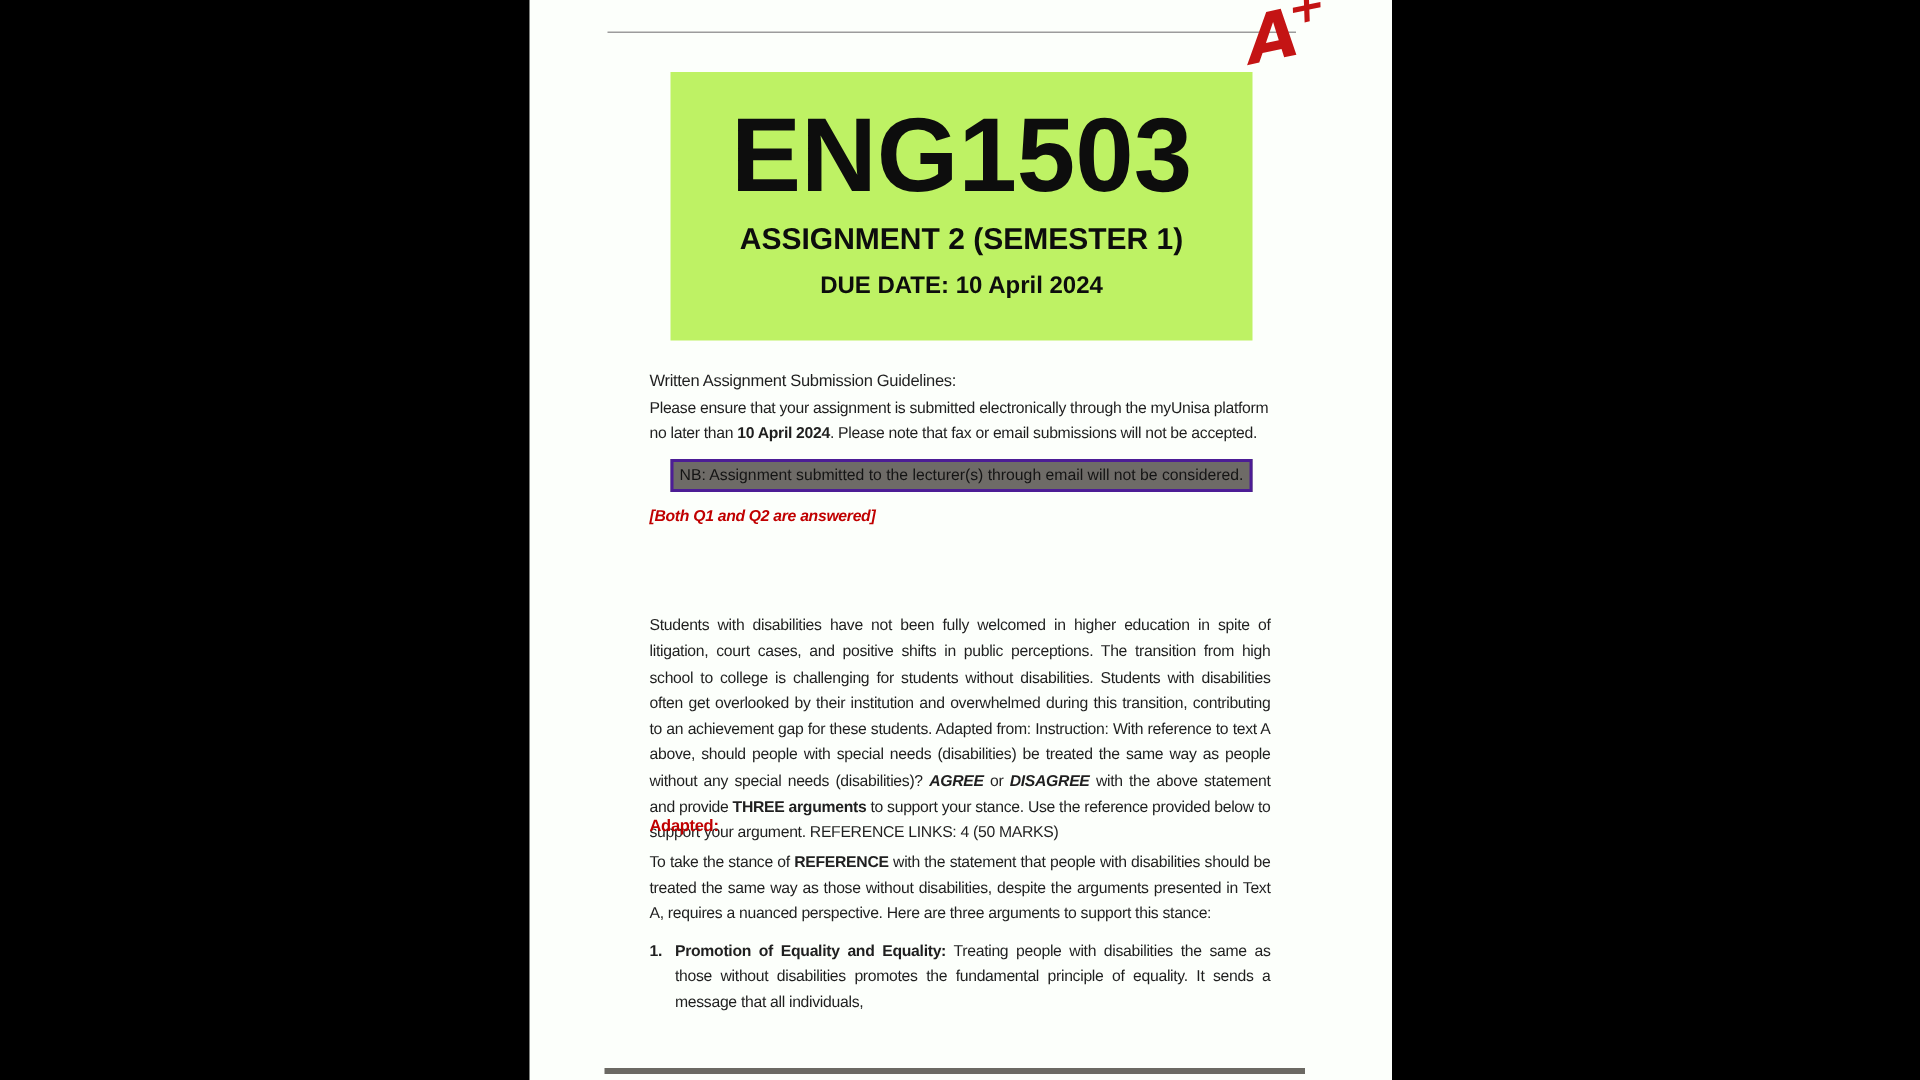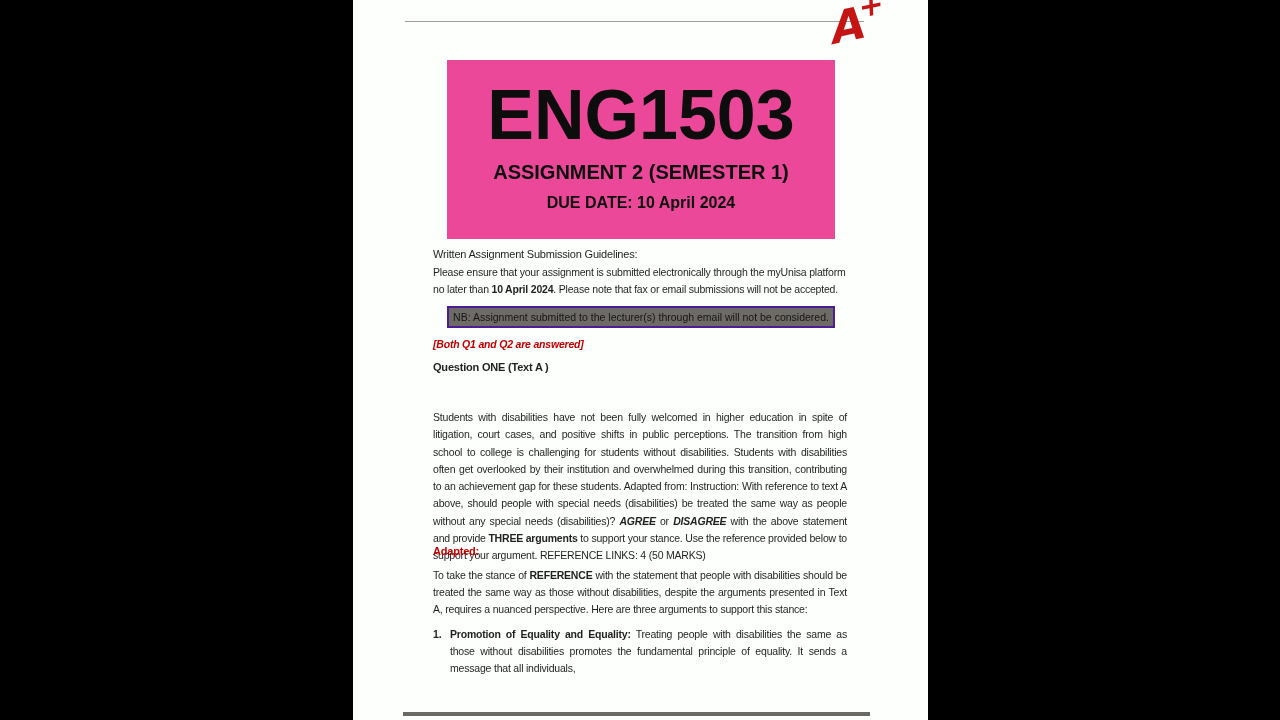--- a/index.html
+++ b/index.html
@@ -48,24 +48,23 @@
     display: inline-block;
     font-size: 30px; line-height: 1;
     position: relative; top: -20px; left: -3px;
     transform: skewX(-10deg);
   }
   
   .header-box {
     position: absolute;
     left: 94px; top: 48px;
     width: 388px; height: 179px;
-    background: #ec4899;
+    background: #bef264;
     text-align: center;
     color: #0d0d0d;
-    margin-top: 12px;
   }
   .course {
     position: absolute; left: 0; right: 0; top: 20px;
     font-size: 70px; font-weight: bold; line-height: 1;
     letter-spacing: 0px;
   }
   .hb-sub1 {
     position: absolute; left: 0; right: 0; top: 101px;
     font-size: 20px; font-weight: bold;
   }
@@ -130,21 +129,20 @@
     <div class="txt guidelines-heading">Written Assignment Submission Guidelines:</div>
 
     <div class="txt guidelines-para"><span>Please ensure that your assignment is submitted electronically through the myUnisa platform no later than </span><span class="bold">10 April 2024</span><span>. Please note that fax or email submissions will not be accepted.</span></div>
 
     <div class="nb-box">
       <span>NB: Assignment submitted to the lecturer(s) through email will not be considered.</span>
     </div>
 
     <div class="txt answered-note">[Both Q1 and Q2 are answered]</div>
 
-    <div class="txt question-heading">Question ONE (Text A )</div>
 
     <div class="txt question-para just"><span>Students with disabilities have not been fully welcomed in higher education in spite of litigation, court cases, and positive shifts in public perceptions. The transition from high school to college is challenging for students without disabilities. Students with disabilities often get overlooked by their institution and overwhelmed during this transition, contributing to an achievement gap for these students. Adapted from: Instruction: With reference to text A above, should people with special needs (disabilities) be treated the same way as people without any special needs (disabilities)? </span><span class="bi">AGREE</span><span> or </span><span class="bi">DISAGREE</span><span> with the above statement and provide </span><span class="bold">THREE arguments</span><span> to support your stance. Use the reference provided below to support your argument. REFERENCE LINKS: 4 (50 MARKS)</span></div>
 
     <div class="txt answer-label">Adapted:</div>
 
     <div class="txt answer-intro just"><span>To take the stance of </span><span class="bold">REFERENCE</span><span> with the statement that people with disabilities should be treated the same way as those without disabilities, despite the arguments presented in Text A, requires a nuanced perspective. Here are three arguments to support this stance:</span></div>
 
     <div class="txt answer-item just">
       <span class="num">1.</span><span class="bold">Promotion of Equality and Equality:</span><span> Treating people with disabilities the same as those without disabilities promotes the fundamental principle of equality. It sends a message that all individuals,</span>
     </div>

